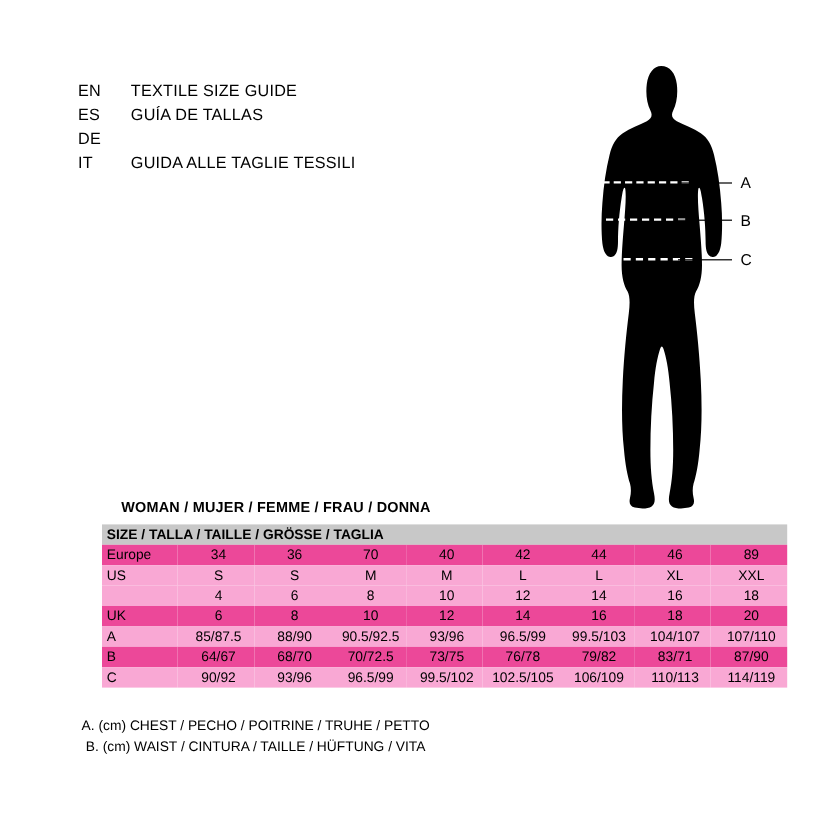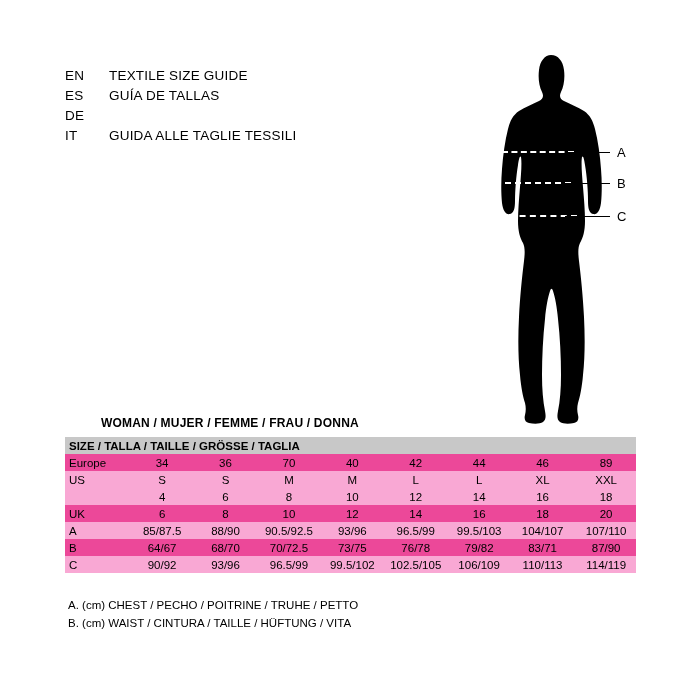--- a/index.html
+++ b/index.html
@@ -86,20 +86,21 @@
     position: absolute;
     left: 65px;
     top: 437px;
     width: 571px;
   }
   table.size-table {
     border-collapse: collapse;
     width: 571px;
     font-size: 11.5px;
     table-layout: fixed;
+    margin-left: 20px;
   }
   table.size-table td {
     height: 17px;
     padding: 0 0 0 4px;
     vertical-align: middle;
     white-space: nowrap;
   }
   .row-shade td {
     background: #f9a8d4;
   }
@@ -122,20 +123,21 @@
   
   .legend {
     position: absolute;
     left: 68px;
     top: 597px;
     font-size: 11.5px;
     line-height: 17.5px;
   }
   .legend div {
     white-space: nowrap;
+    text-align: center;
   }
 </style>
 </head>
 <body>
 
 <div class="page">
 
   <div class="lang-block">
     <div class="lang-row">
       <span class="lang-code">EN</span>

